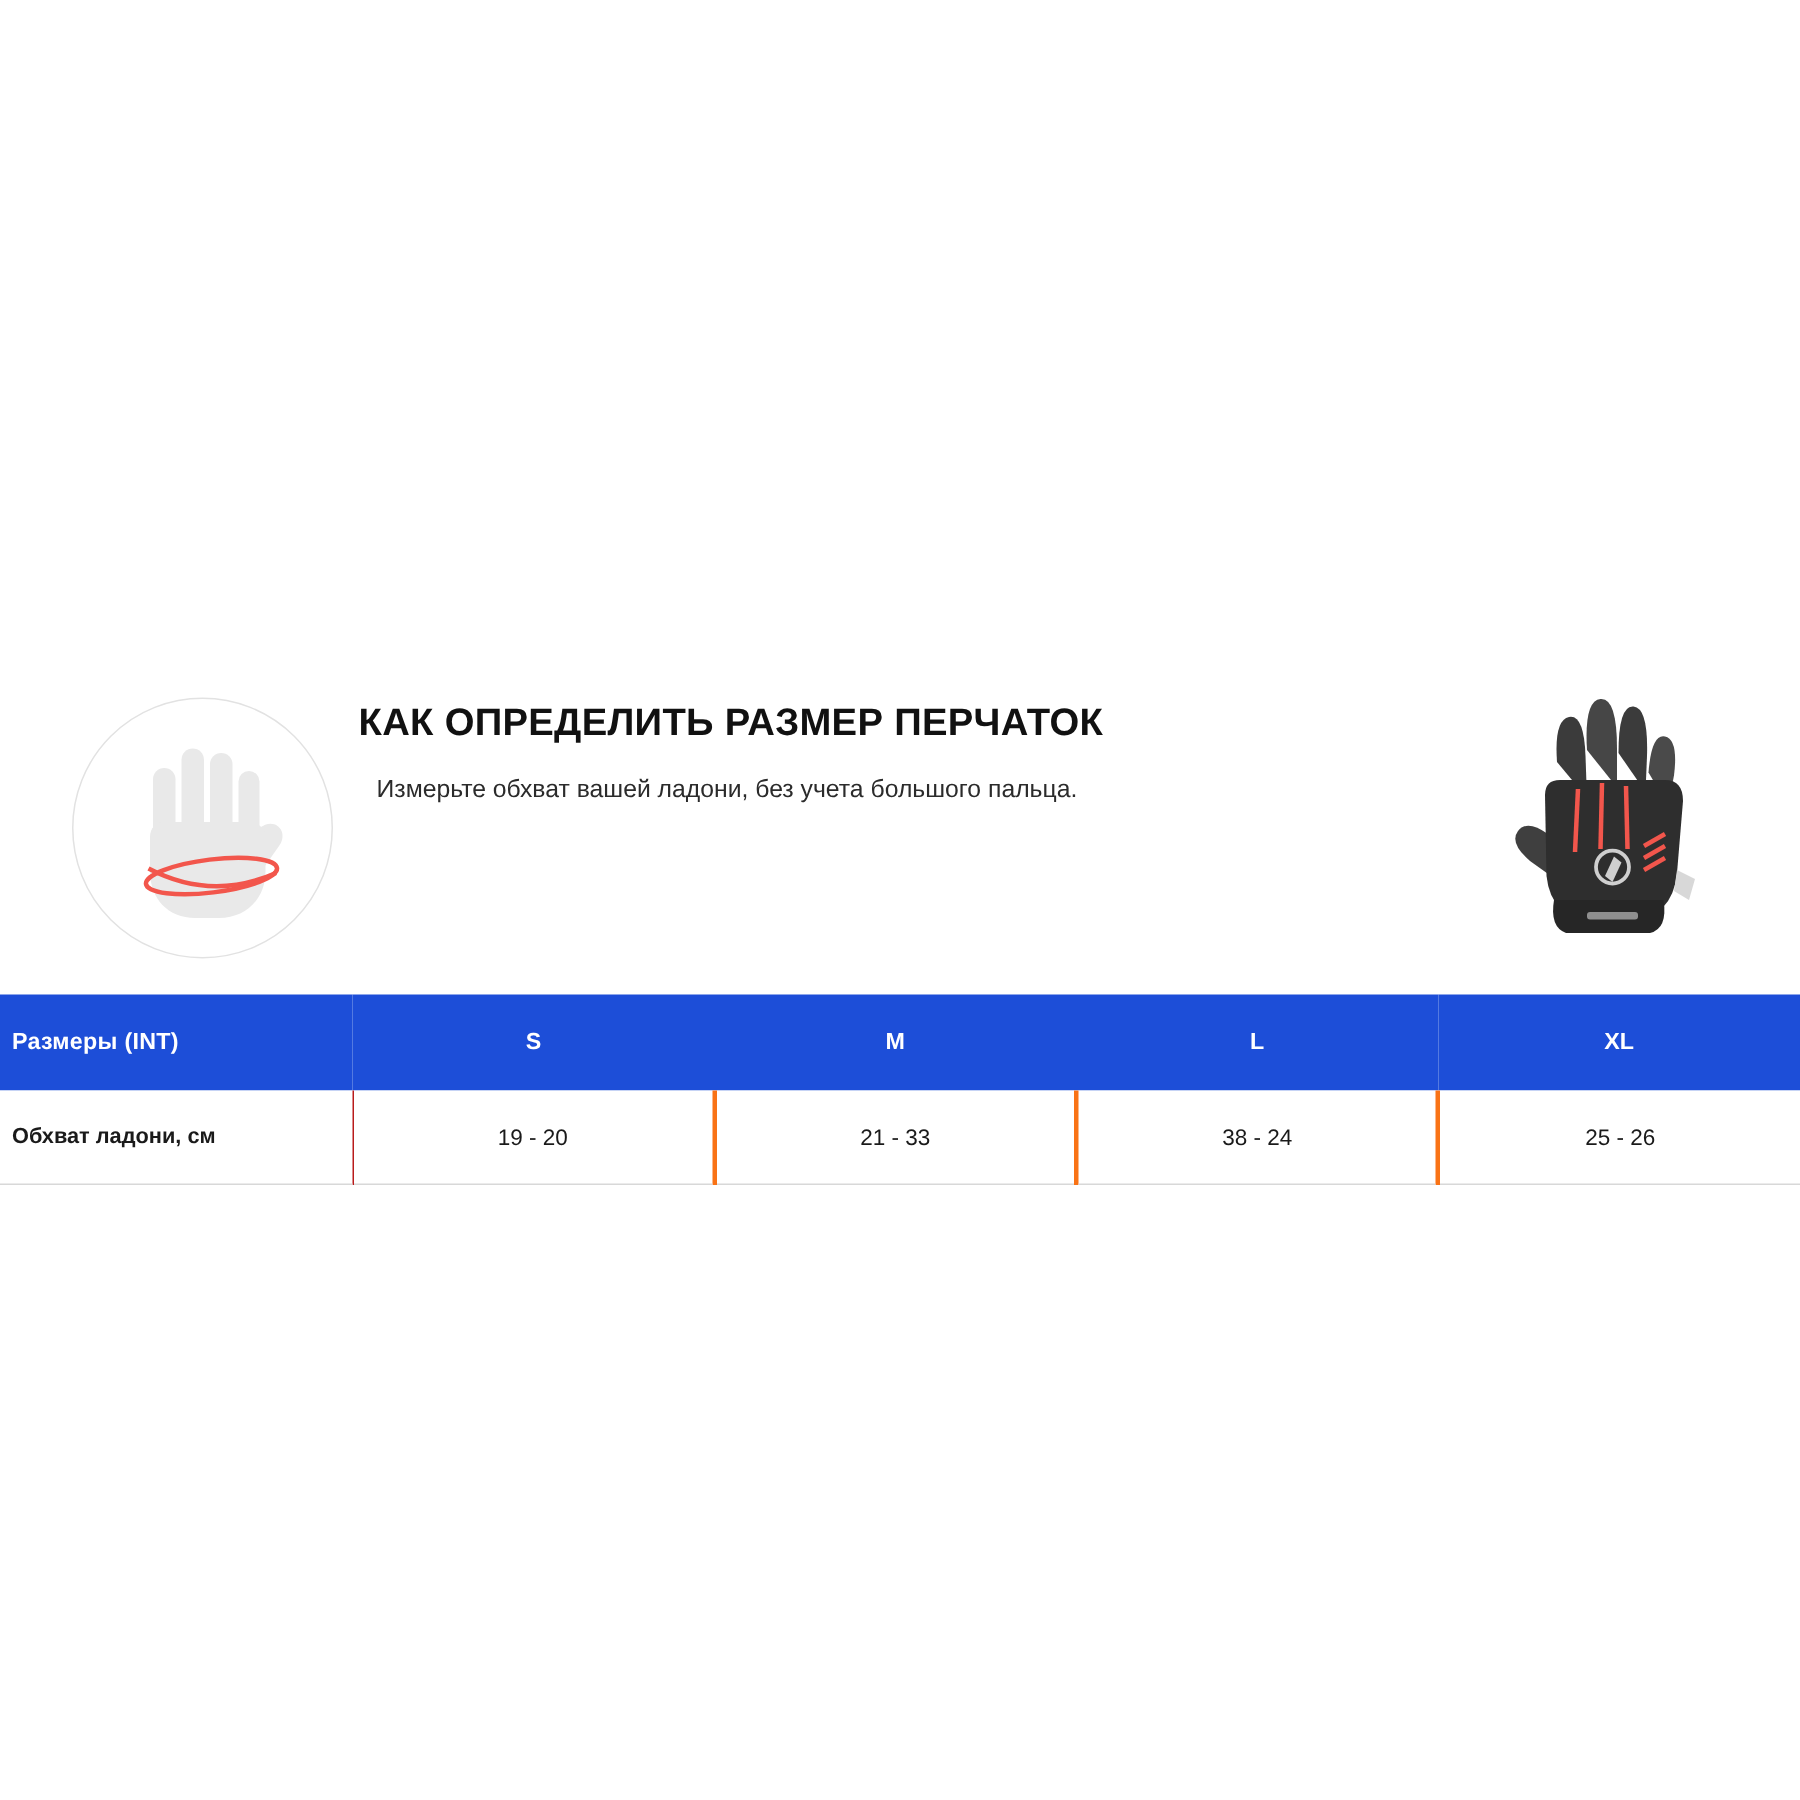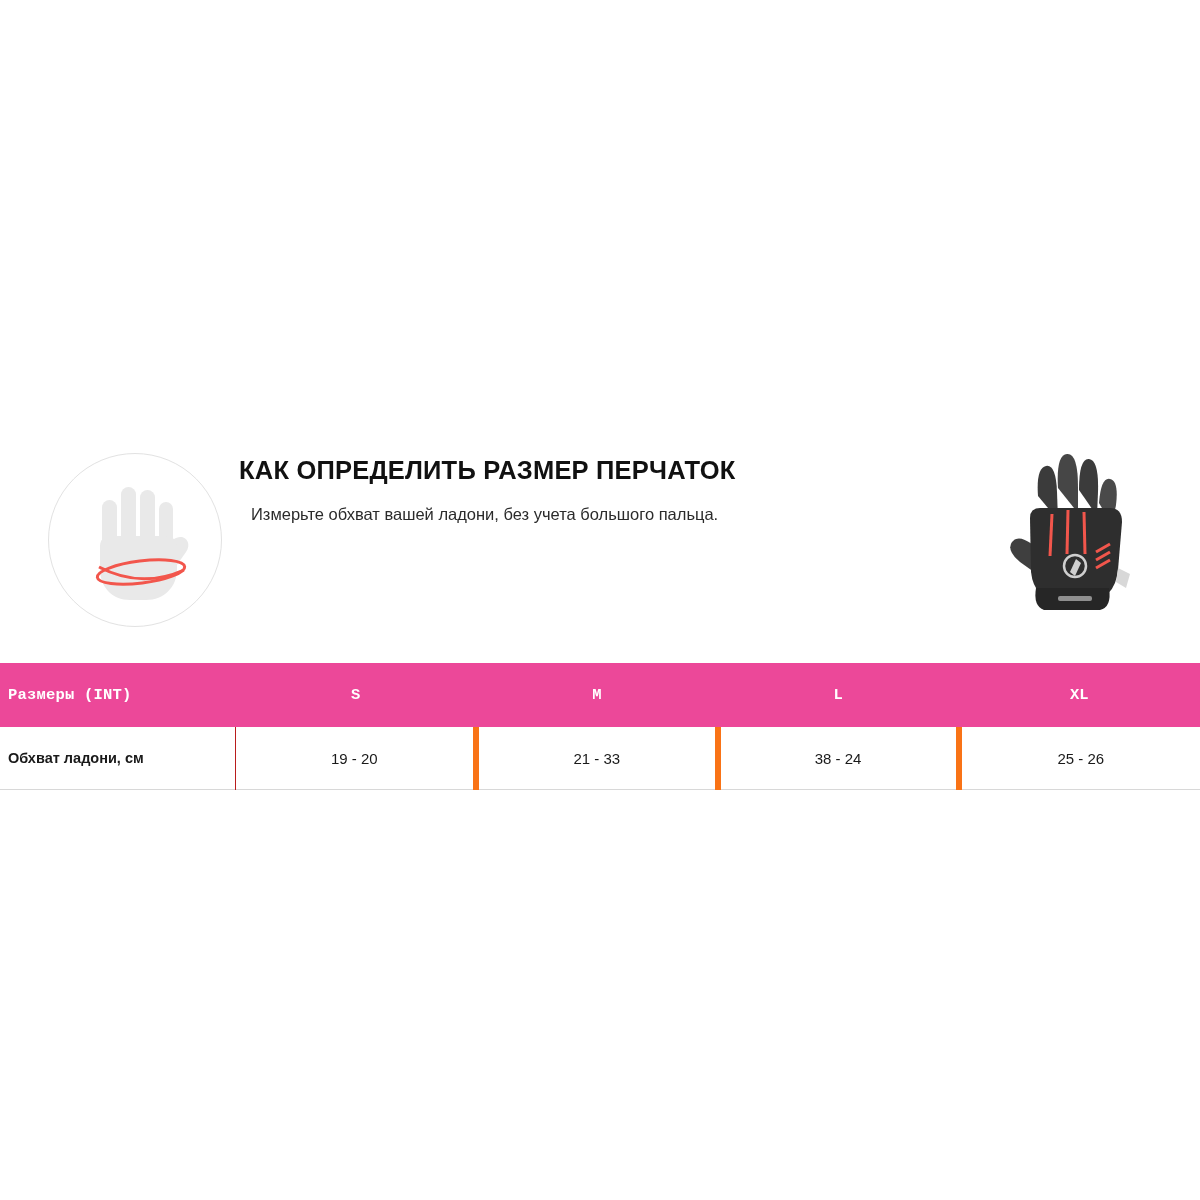--- a/index.html
+++ b/index.html
@@ -20,21 +20,21 @@
     position: absolute;
     left: 0; top: 0;
     width: 1200px;
     height: 1200px;
   }
 
   
   .header {
     position: absolute;
     left: 0;
-    top: 438px;
+    top: 450px;
     width: 1072px;
     height: 215px;
   }
 
   .hand-circle {
     position: absolute;
     left: 48px;
     top: 15px;
     width: 172px;
     height: 172px;
@@ -78,27 +78,26 @@
   
   .size-table {
     position: absolute;
     left: 0;
     top: 663px;
     width: 1200px;
     border-collapse: collapse;
     table-layout: fixed;
   }
   .size-table thead th {
-    background: #ec4899;
+    background: #1d4ed8;
     color: #ffffff;
     height: 62px;
     font-size: 15.5px;
     font-weight: bold;
     vertical-align: middle;
-    font-family: Liberation Mono, monospace;
   }
   .size-table thead th.rowhead {
     text-align: left;
     padding-left: 8px;
     width: 226px;
     letter-spacing: 0.2px;
   }
   .size-table thead th.col {
     text-align: center;
   }
@@ -111,21 +110,21 @@
   }
   .size-table tbody td.rowhead {
     text-align: left;
     padding-left: 8px;
     font-weight: bold;
     font-size: 14.5px;
     border-right: 1px solid #b91c1c;
   }
   .size-table tbody td.val {
     text-align: center;
-    border-right: 6px solid #f97316;
+    border-right: 3px solid #f97316;
   }
   .size-table tbody td.val:last-child {
     border-right: none;
   }
   .size-table tbody tr {
     border-bottom: 1px solid #d8d8d8;
   }
 </style>
 </head>
 <body>

